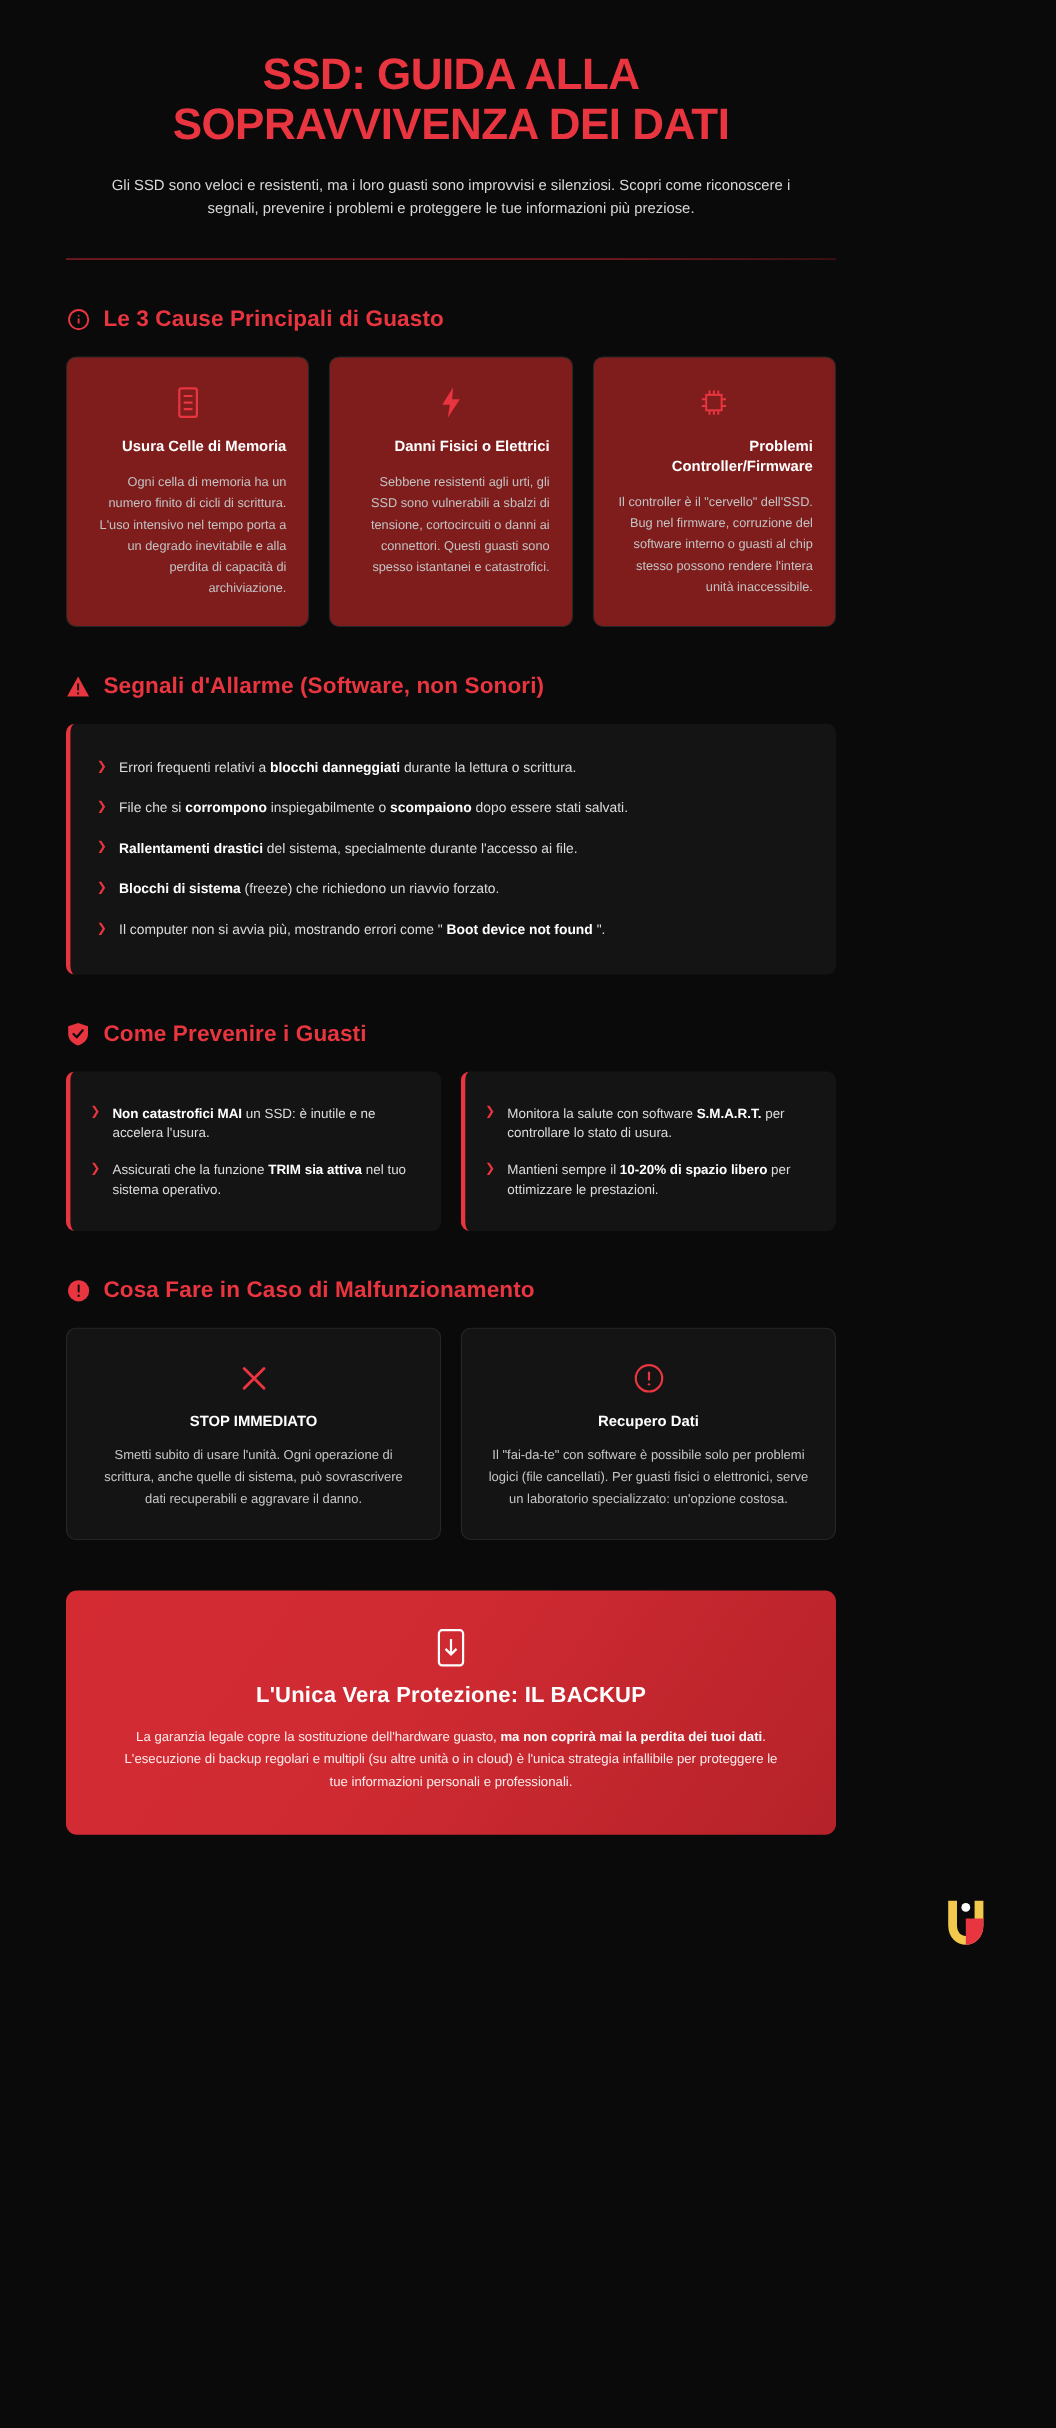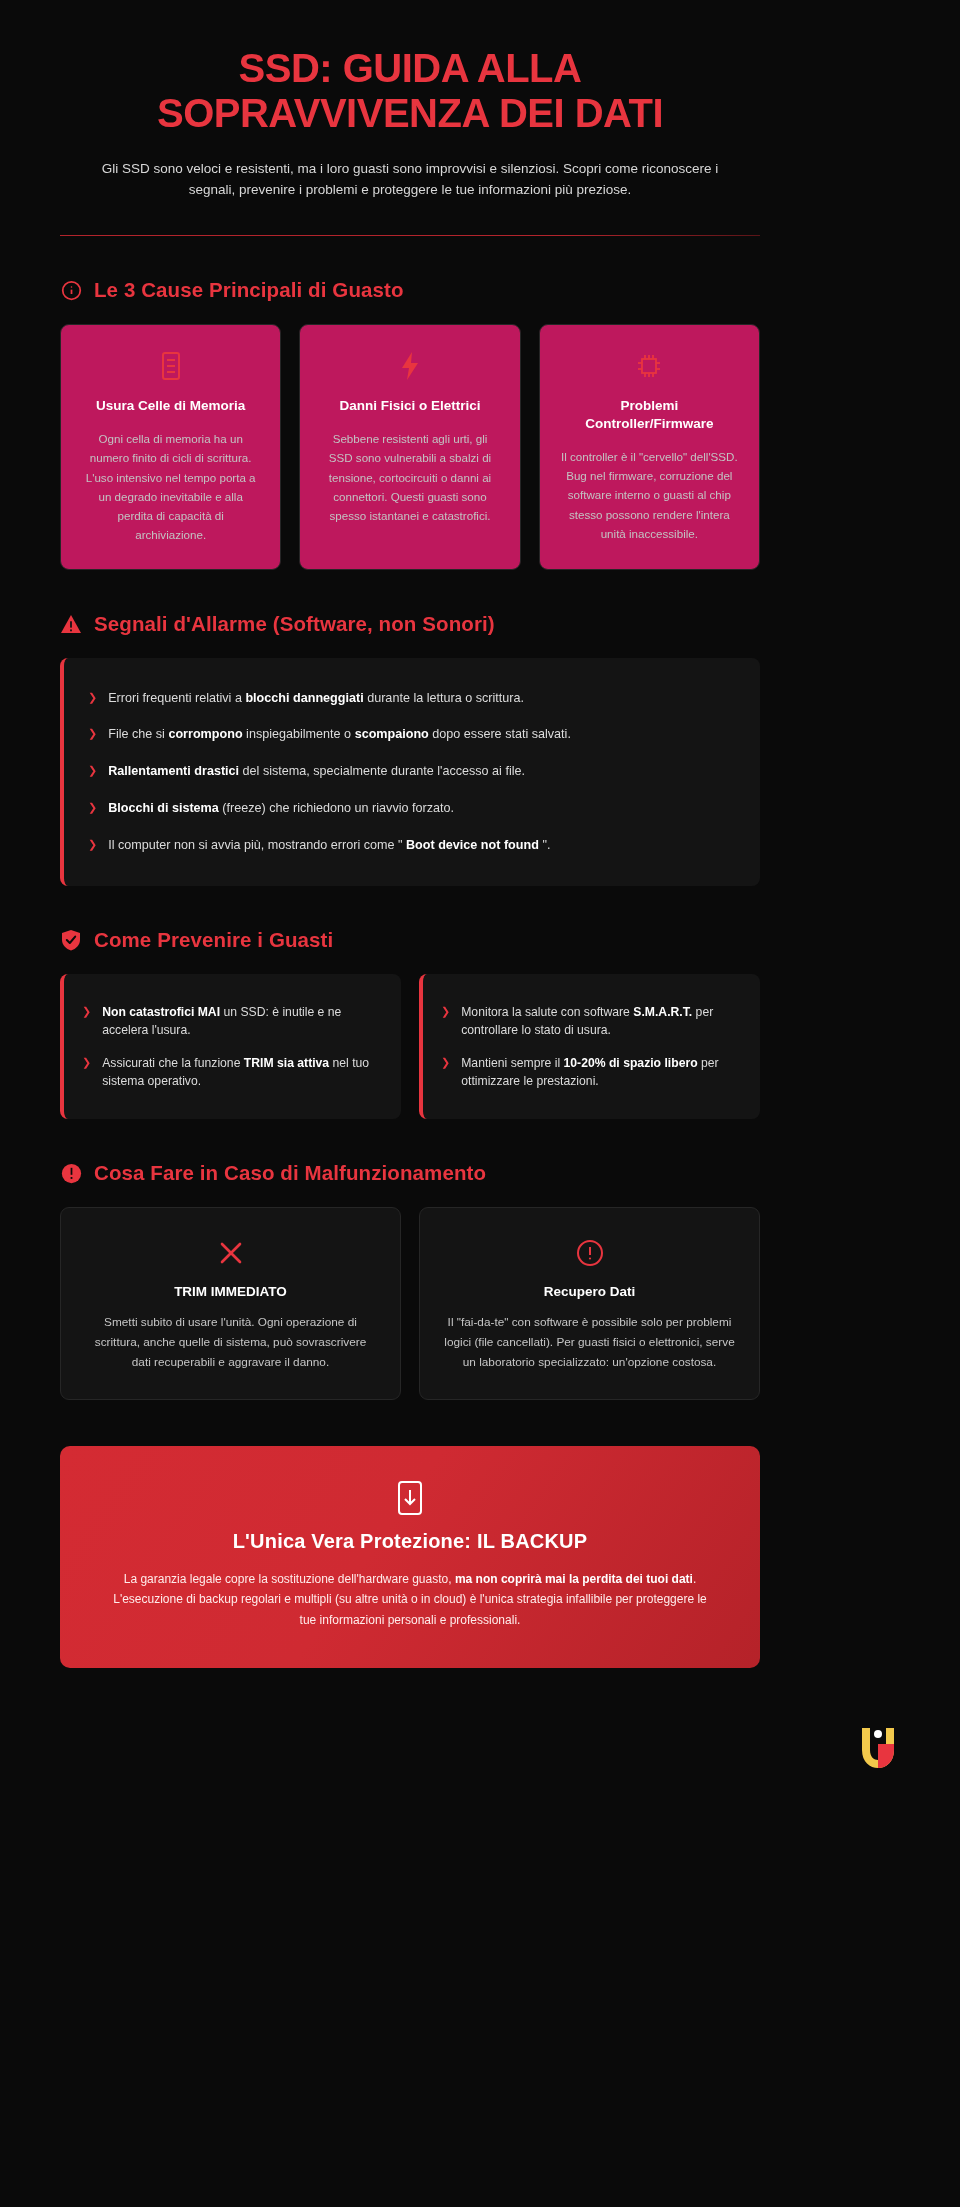--- a/index.html
+++ b/index.html
@@ -63,25 +63,25 @@
     letter-spacing: 0.1px;
   }
 
   
   .cards-3 {
     display: flex;
     gap: 18px;
   }
   .card {
     flex: 1 1 0;
-    background: #be185d;
+    background: #7f1d1d;
     border: 1px solid #262626;
     border-radius: 9px;
     padding: 26px 20px 24px 20px;
-    text-align: center;
+    text-align: right;
   }
   .card .c-ico {
     height: 30px;
     margin-bottom: 16px;
     display: flex; align-items: center; justify-content: center;
     color: #e8353f;
   }
   .card h3 {
     font-size: 13.5px;
     font-weight: bold;
@@ -361,21 +361,21 @@
   </div>
 
   <div class="cards-2">
     <div class="acard">
       <div class="a-ico">
         <svg width="30" height="30" viewBox="0 0 30 30" fill="none" stroke="#e8353f" stroke-width="2.6" stroke-linecap="round">
           <line x1="6" y1="6" x2="24" y2="24"></line>
           <line x1="24" y1="6" x2="6" y2="24"></line>
         </svg>
       </div>
-      <h3>TRIM IMMEDIATO</h3>
+      <h3>STOP IMMEDIATO</h3>
       <p>Smetti subito di usare l'unità. Ogni operazione di scrittura, anche quelle di sistema, può sovrascrivere dati recuperabili e aggravare il danno.</p>
     </div>
 
     <div class="acard">
       <div class="a-ico">
         <svg width="30" height="30" viewBox="0 0 30 30" fill="none" stroke="#e8353f" stroke-width="2">
           <circle cx="15" cy="15" r="12"></circle>
           <line x1="15" y1="9" x2="15" y2="17"></line>
           <circle cx="15" cy="20.5" r="1.1" fill="#e8353f" stroke="none"></circle>
         </svg>

